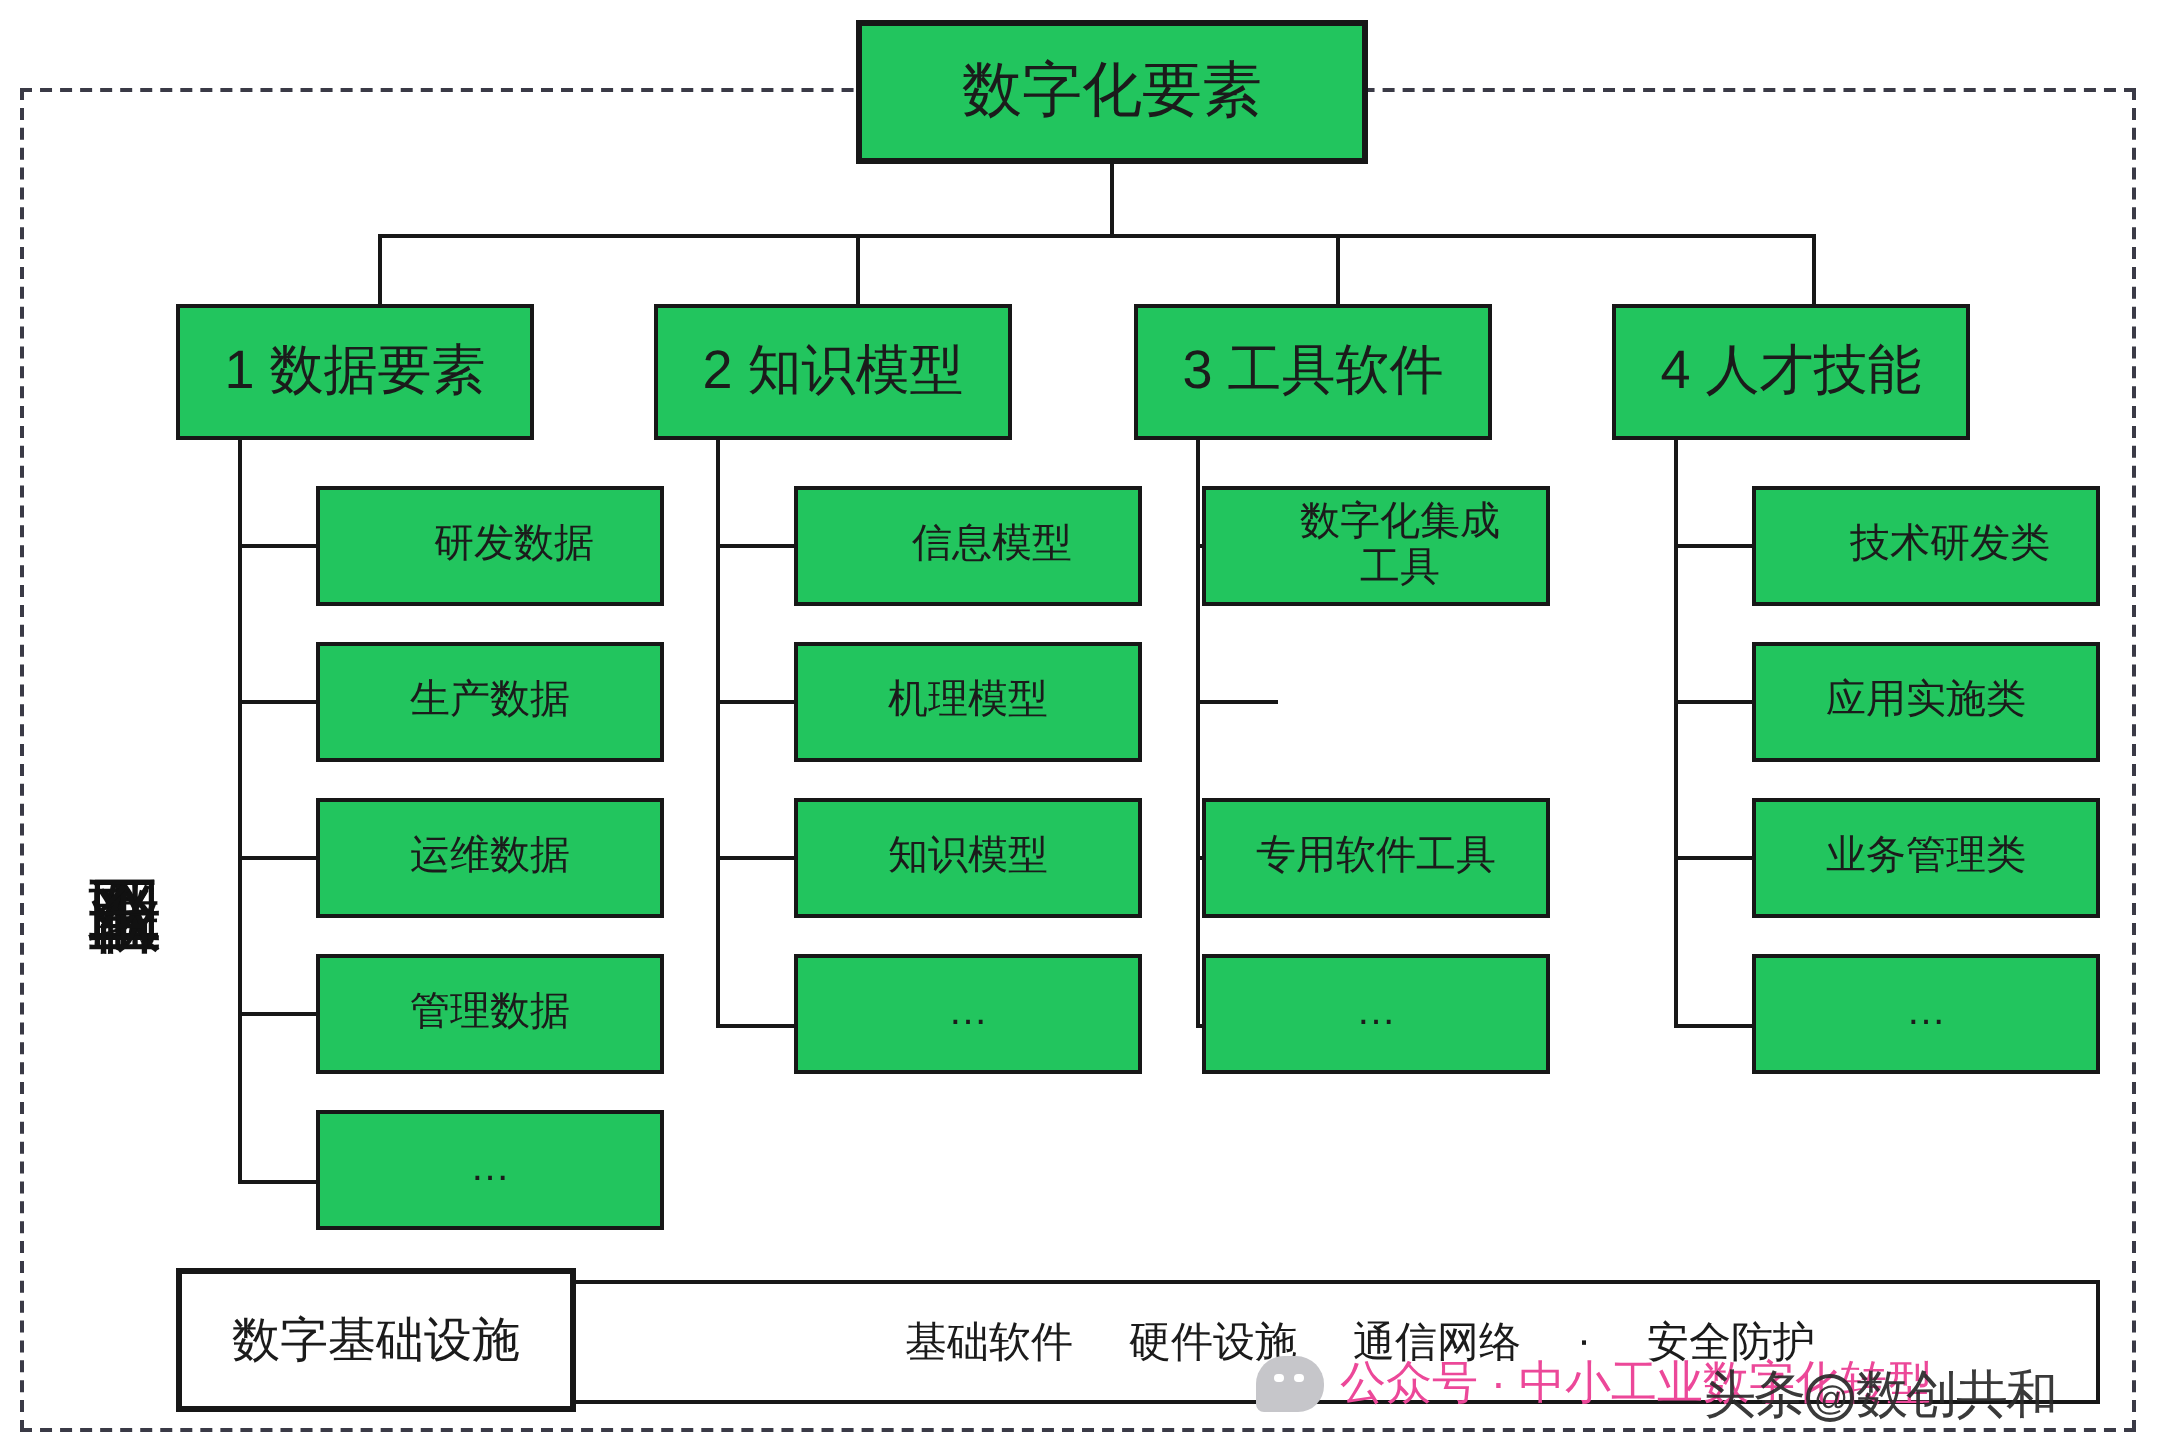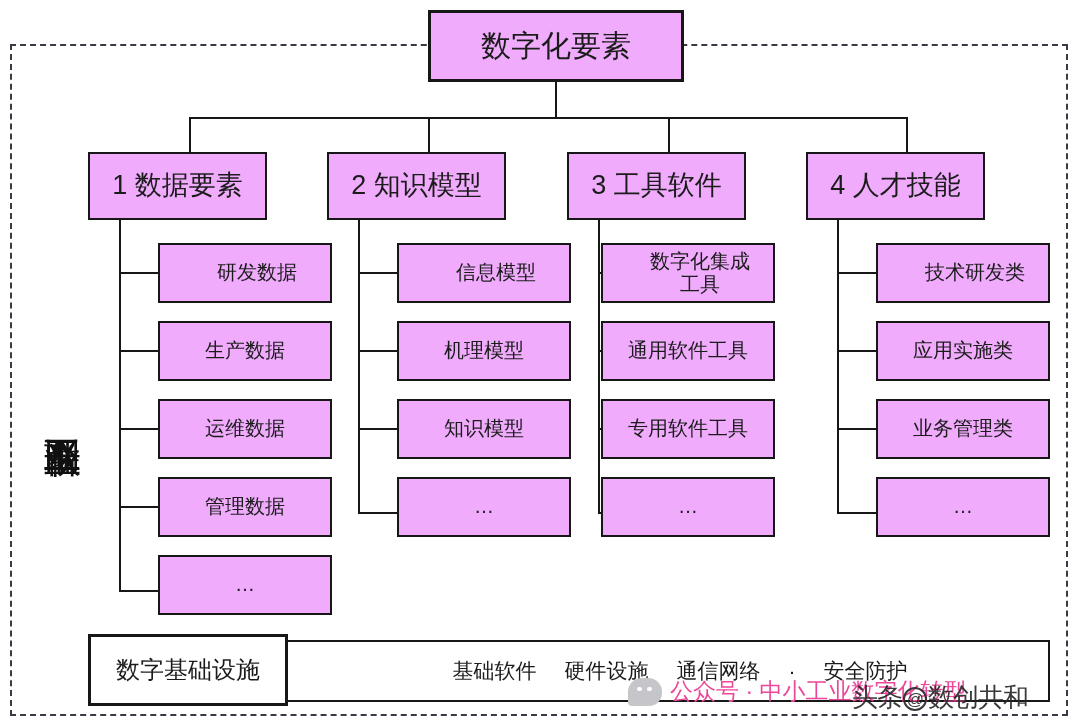--- a/index.html
+++ b/index.html
@@ -41,21 +41,21 @@
     writing-mode: vertical-rl;
     text-orientation: upright;
     white-space: pre;
     color: #111;
     font-weight: 400;
   }
 
   
   .node {
     border: 2.2px solid #171717;
-    background: #f0abfc;
+    background: #22c55e;
     display: flex;
     align-items: center;
     justify-content: center;
     text-align: center;
     color: #1b1b1b;
     font-weight: 400;
     line-height: 1.18;
   }
 
   .root-node {
@@ -234,21 +234,20 @@
 
   <div class="abs node cat-node cat-3">3 工具软件</div>
   <div class="ln ln-v" style="left:598px; top:220px; height:294px;"></div>
   <div class="ln ln-h" style="left:598px; top:272px; width:41px;"></div>
   <div class="ln ln-h" style="left:598px; top:350px; width:41px;"></div>
   <div class="ln ln-h" style="left:598px; top:428px; width:41px;"></div>
   <div class="ln ln-h" style="left:598px; top:512px; width:41px;"></div>
 
   <div class="abs node leaf-node leaf-col-3 leaf-r0 leaf-two-line" style="white-space: pre-line;">数字化集成
 工具</div>
-  <div class="abs node leaf-node leaf-col-3 leaf-r1">通用软件工具</div>
   <div class="abs node leaf-node leaf-col-3 leaf-r2">专用软件工具</div>
   <div class="abs node leaf-node leaf-col-3 leaf-r3">…</div>
 
   <div class="abs node cat-node cat-4">4 人才技能</div>
   <div class="ln ln-v" style="left:837px; top:220px; height:294px;"></div>
   <div class="ln ln-h" style="left:837px; top:272px; width:41px;"></div>
   <div class="ln ln-h" style="left:837px; top:350px; width:41px;"></div>
   <div class="ln ln-h" style="left:837px; top:428px; width:41px;"></div>
   <div class="ln ln-h" style="left:837px; top:512px; width:41px;"></div>
 

